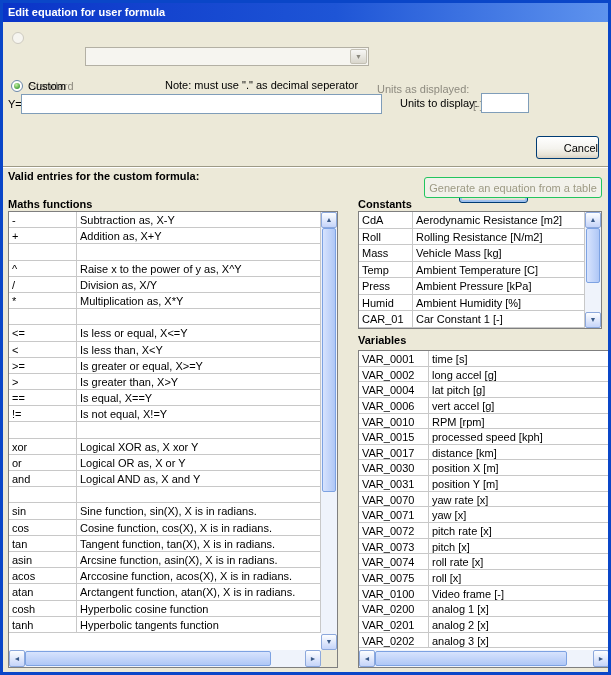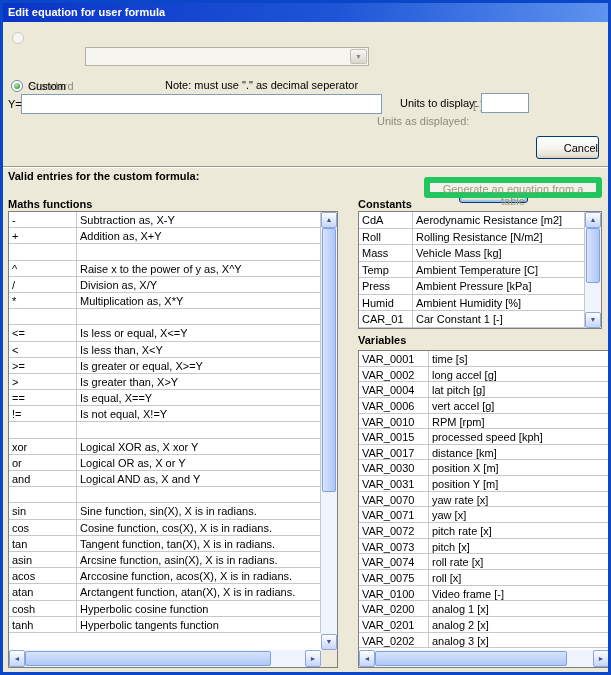--- a/index.html
+++ b/index.html
@@ -55,21 +55,21 @@
   
   .xp-btn {
     position:absolute; height:23px;
     border:1px solid #003C74; border-radius:3px;
     background:linear-gradient(180deg,#FFFFFF 0%,#F4F3EE 55%,#E7E3D6 85%,#D8D0C2 100%);
     font-family:inherit; font-size:11px; color:#000; text-align:center; cursor:pointer;
   }
   .xp-btn.default { box-shadow: inset 0 0 1px 2px #9CC0F0; }
   .btn-disabled {
     position:absolute; height:21px;
-    border:6px solid #22c55e; border-radius:3px;
+    border:1px solid #22c55e; border-radius:3px;
     background:#F2F1EA; color:#9D9A84;
     font-family:inherit; font-size:11px; text-align:center;
   }
 
   .divider {
     position:absolute; left:0; right:0; top:163px; height:2px;
     border-top:1px solid #9D9A86; border-bottom:1px solid #FFFFFF;
   }
 
   
@@ -131,21 +131,21 @@
   </div>
 
   <div class="radio disabled" style="left:9px; top:29px;"></div>
   <span class="lbl gray" style="left:26px; top:29px;">Standard</span>
 
   <div class="combo">
     <div class="combo-btn">
       <span>▼</span>
     </div>
   </div>
-  <span class="lbl gray" style="left:374px; top:64px;">Units as displayed:</span>
+  <span class="lbl gray" style="left:374px; top:32px;">Units as displayed:</span>
   <span class="lbl gray" style="left:470px; top:48px;">[-]</span>
 
   <div class="radio checked" style="left:8px; top:77px;"></div>
   <span class="lbl" style="left:25px; top:77px;">Custom</span>
   <span class="lbl" style="left:162px; top:76px;">Note: must use "." as decimal seperator</span>
 
   <span class="lbl" style="left:5px; top:95px;">Y=</span>
   <input class="txt" style="left: 18px; top: 91px; width: 361px;" value="">
 
   <span class="lbl" style="left:397px; top:94px;">Units to display:</span>

